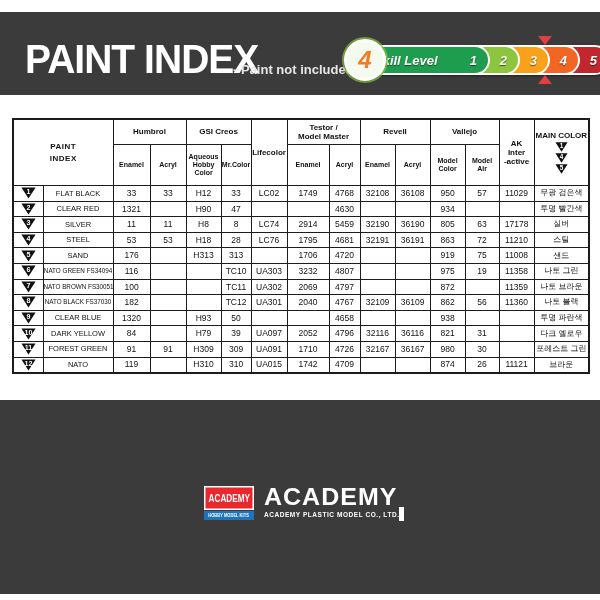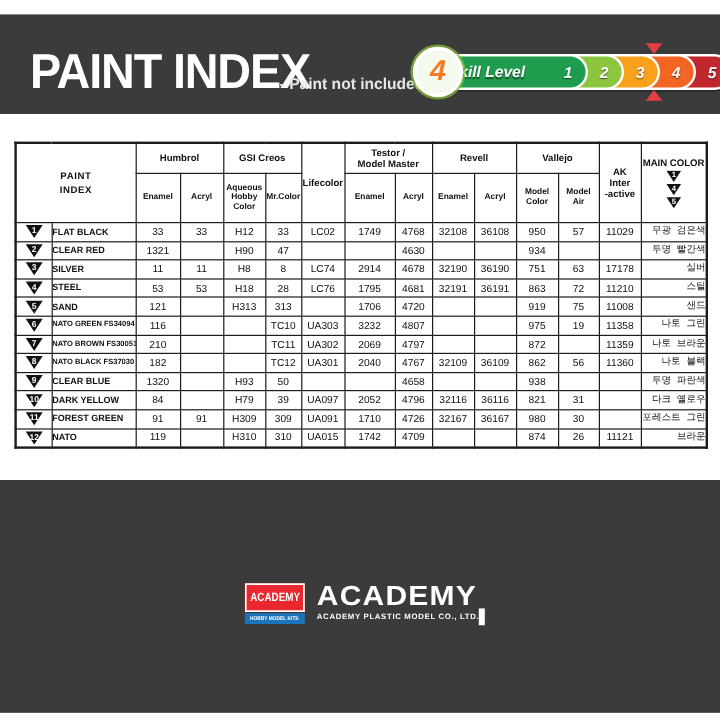--- a/index.html
+++ b/index.html
@@ -78,23 +78,23 @@
   }
   table.paint{border:2px solid #1c1c1c;}
   thead tr.h1 th{height:24px;font-size:8px;font-weight:700;}
   thead tr.h2 th{height:40px;font-size:7px;font-weight:700;}
   thead th{text-align:center;line-height:1.15;white-space:pre-line !important;}
   th.corner{font-size:20px;font-weight:700;line-height:1.45;letter-spacing:.5px;}
   th.maincol{font-size:8.5px;font-weight:700;}
   tbody tr{height:15.6px;}
   tbody td{font-size:8.5px;text-align:center;line-height:1;}
   td.c-icon{text-align:center;}
-  td.c-name{text-align:left;padding-left:3px;font-weight:700;font-size:7.5px;}
+  td.c-name{text-align:center;padding-left:3px;font-weight:400;font-size:7.5px;}
   td.c-name.small{font-size:6.3px;}
-  td.c-main{text-align:right;padding-left:4px;font-size:8px;font-family:Liberation Mono, monospace;}
+  td.c-main{text-align:center;padding-left:4px;font-size:8px;}
   .tri{display:inline-block;vertical-align:middle;}
   .hdr-tris{display:flex;flex-direction:column;align-items:center;gap:1px;margin-top:2px;}
 
   
   .logo{position:absolute;left:204px;top:486px;display:flex;align-items:center;}
   .logo-box{width:50px;}
   .logo-red{
     height:24px;background:#e8272e;box-shadow:inset 0 0 0 1.5px #fff;
     display:flex;align-items:center;justify-content:center;
   }
@@ -265,24 +265,24 @@
             <polygon points="0.5,0.5 17.5,0.5 9,13.5" fill="#111"></polygon>
             <text x="9" y="8.6" text-anchor="middle" font-size="8.5" font-weight="bold" fill="#fff">3</text>
           </svg></td>
         <td class="c-name">SILVER</td>
         <td>11</td>
         <td>11</td>
         <td>H8</td>
         <td>8</td>
         <td>LC74</td>
         <td>2914</td>
-        <td>4678</td>
+        <td>5459</td>
         <td>32190</td>
         <td>36190</td>
-        <td>751</td>
+        <td>805</td>
         <td>63</td>
         <td>17178</td>
         <td class="c-main">실버</td>
       </tr>
       <tr>
         <td class="c-icon"><svg class="tri" width="15" height="12" viewBox="0 0 18 14">
             <polygon points="0.5,0.5 17.5,0.5 9,13.5" fill="#111"></polygon>
             <text x="9" y="8.6" text-anchor="middle" font-size="8.5" font-weight="bold" fill="#fff">4</text>
           </svg></td>
         <td class="c-name">STEEL</td>
@@ -299,21 +299,21 @@
         <td>72</td>
         <td>11210</td>
         <td class="c-main">스틸</td>
       </tr>
       <tr>
         <td class="c-icon"><svg class="tri" width="15" height="12" viewBox="0 0 18 14">
             <polygon points="0.5,0.5 17.5,0.5 9,13.5" fill="#111"></polygon>
             <text x="9" y="8.6" text-anchor="middle" font-size="8.5" font-weight="bold" fill="#fff">5</text>
           </svg></td>
         <td class="c-name">SAND</td>
-        <td>121</td>
+        <td>176</td>
         <td></td>
         <td>H313</td>
         <td>313</td>
         <td></td>
         <td>1706</td>
         <td>4720</td>
         <td></td>
         <td></td>
         <td>919</td>
         <td>75</td>
@@ -339,21 +339,21 @@
         <td>19</td>
         <td>11358</td>
         <td class="c-main">나토 그린</td>
       </tr>
       <tr>
         <td class="c-icon"><svg class="tri" width="15" height="12" viewBox="0 0 18 14">
             <polygon points="0.5,0.5 17.5,0.5 9,13.5" fill="#111"></polygon>
             <text x="9" y="8.6" text-anchor="middle" font-size="8.5" font-weight="bold" fill="#fff">7</text>
           </svg></td>
         <td class="c-name small">NATO BROWN FS30051</td>
-        <td>210</td>
+        <td>100</td>
         <td></td>
         <td></td>
         <td>TC11</td>
         <td>UA302</td>
         <td>2069</td>
         <td>4797</td>
         <td></td>
         <td></td>
         <td>872</td>
         <td></td>

